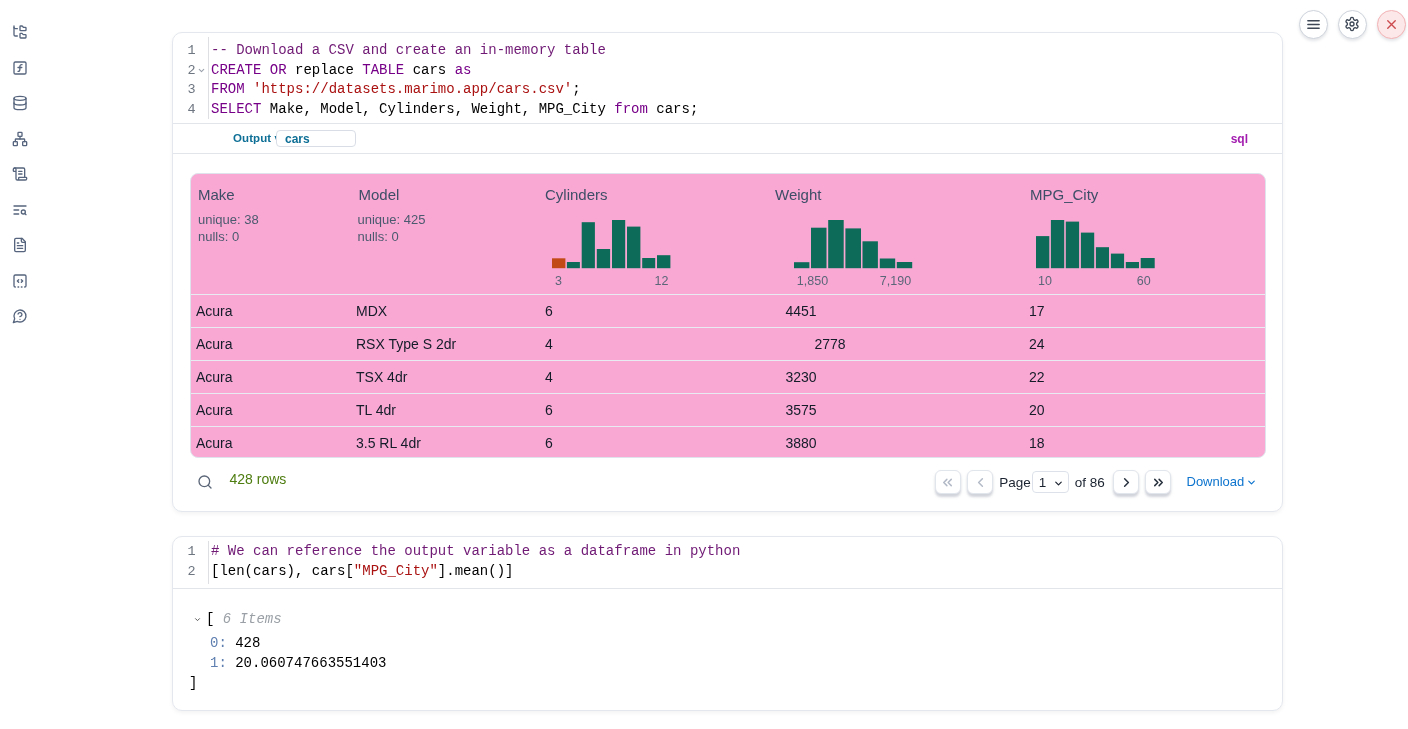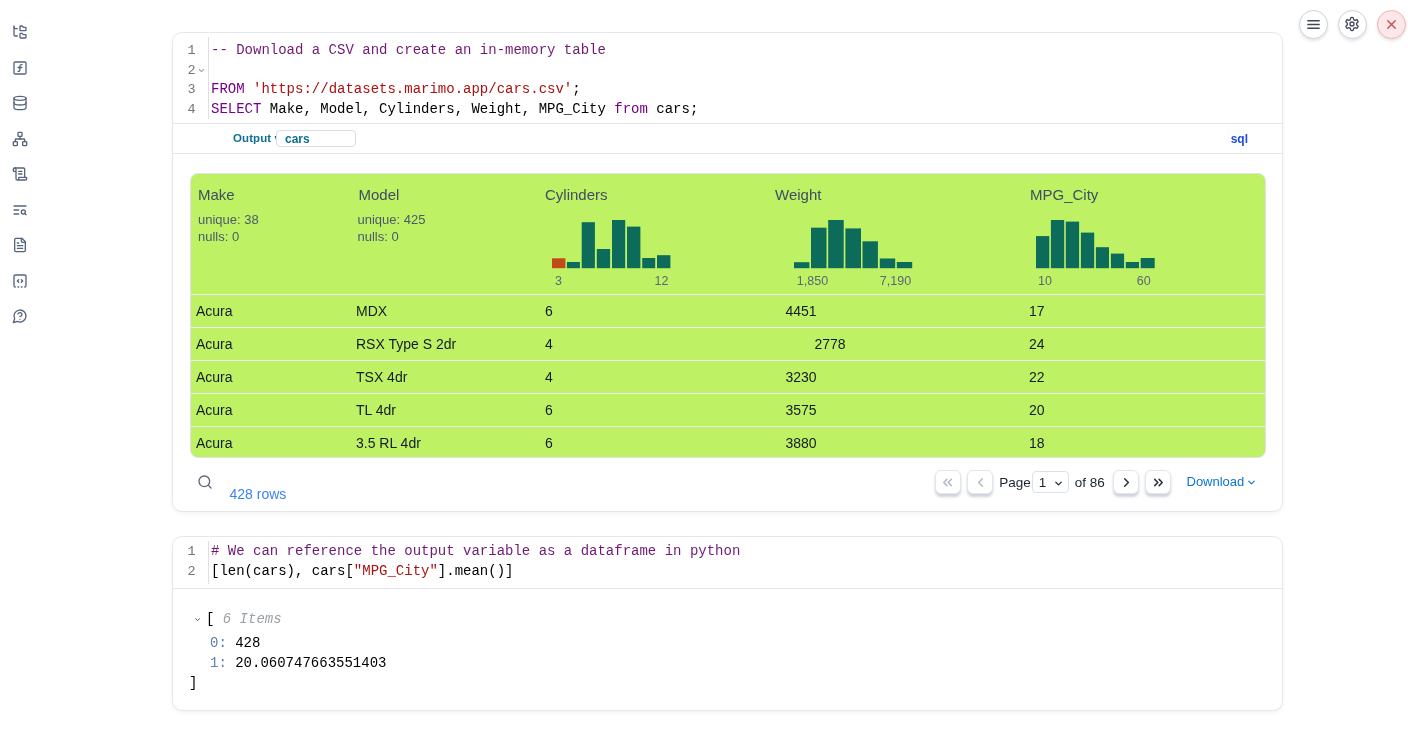--- a/index.html
+++ b/index.html
@@ -30,21 +30,21 @@
   .cm-kw { color:#770088; }
   .cm-str { color:#aa1111; }
   .cm-com { color:#701a75; }
 
   
   .ovlabel { font-weight:bold; font-size:11.5px; color:#0e6f96; letter-spacing:0.1px; }
   .ovinput { position:absolute; border:1px solid #d9dee6; border-radius:4px;
     background:#fff; font-weight:bold; font-size:12px; color:#0e6f96; }
 
   
-  .tbox { position:absolute; border:1px solid #dfe4ec; border-radius:8px; background:#bef264; }
+  .tbox { position:absolute; border:1px solid #dfe4ec; border-radius:8px; background:#f9a8d4; }
   .th-name { font-size:15px; color:#3e4e66; }
   .th-stats { font-size:13px; color:#4b5a6e; line-height:16.5px; }
   .axis { font-size:12.5px; fill:#5b6678; }
   .trow { position:absolute; left:0; width:100%; border-top:1px solid #e8ecf2;
     font-size:14px; color:#131c28; }
   .trow span { position:absolute; top:50%; transform:translateY(-50%); }
 
   
   .pbtn { position:absolute; width:26px; height:24px; border:1px solid #e1e5ec;
     border-radius:6px; background:#fff; box-shadow:0 2.5px 2.5px rgba(120,130,150,.35);
@@ -135,27 +135,28 @@
   <div class="editor" style="height:91px; border-bottom:1px solid #e2e5ea;">
     <div class="gutline"></div>
     <div class="gutter-num" style="top:10px; width:22.5px;">1</div>
     <div class="gutter-num" style="top:29.5px; width:22.5px;">2</div>
     <div class="gutter-num" style="top:49px; width:22.5px;">3</div>
     <div class="gutter-num" style="top:68.5px; width:22.5px;">4</div>
     <svg style="position:absolute; left:24px; top:33px;" width="9" height="9" viewBox="0 0 24 24" fill="none" stroke="#99a0aa" stroke-width="2.8" stroke-linecap="round" stroke-linejoin="round">
         <path d="m6 9 6 6 6-6"></path>
       </svg>
     <div class="codeline" style="top:9px;"><span class="cm-com">-- Download a CSV and create an in-memory table</span></div>
+    <div class="codeline" style="top:28.5px;"><span class="cm-kw">CREATE OR</span> replace <span class="cm-kw">TABLE</span> cars <span class="cm-kw">as</span></div>
     <div class="codeline" style="top:48px;"><span class="cm-kw">FROM</span> <span class="cm-str">'https://datasets.marimo.app/cars.csv'</span>;</div>
     <div class="codeline" style="top:67.5px;"><span class="cm-kw">SELECT</span> Make, Model, Cylinders, Weight, MPG_City <span class="cm-kw">from</span> cars;</div>
   </div>
   <div style="position:relative; height:30px; border-bottom:1px solid #e2e5ea;">
     <span class="ovlabel" style="position:absolute; left:13px; top:8px;margin-left:47px;">Output variable:</span>
     <div class="ovinput" style="left:103px; top:5.5px; width:80px; height:17px; padding:1px 0 0 8px;">cars</div>
-    <span style="position:absolute; right:34px; top:7.5px; font-weight:bold; font-size:12px; color:#1d4ed8;">sql</span>
+    <span style="position:absolute; right:34px; top:7.5px; font-weight:bold; font-size:12px; color:#a21caf;">sql</span>
   </div>
 
   <div class="tbox" id="tablebox" style="left:17px; top:139.5px; width:1076px; height:285.5px;">
 
     <span class="abs th-name" style="left:7px; top:12px;">Make</span>
     <span class="abs th-name" style="left:167.5px; top:12px;">Model</span>
     <span class="abs th-name" style="left:354px; top:12px;">Cylinders</span>
     <span class="abs th-name" style="left:584px; top:12px;">Weight</span>
     <span class="abs th-name" style="left:839px; top:12px;">MPG_City</span>
 
@@ -239,21 +240,21 @@
         <span style="left:594.5px;">3880</span>
         <span style="left:838px;">18</span>
       </div>
   </div>
 
   <div id="tfooter" style="position:absolute; left:17px; top:437px; width:1076px; height:26px;">
     <svg class="abs" style="left:6.5px; top:3.5px;" width="16" height="16" viewBox="0 0 24 24" fill="none" stroke="#5b6678" stroke-width="2" stroke-linecap="round">
         <circle cx="11" cy="11" r="8"></circle>
         <path d="m21 21-4.3-4.3"></path>
       </svg>
-    <span class="abs" style="left:39.5px; top:16px; font-size:14px; color:#3b82f6;">428 rows</span>
+    <span class="abs" style="left:39.5px; top:1px; font-size:14px; color:#4d7c0f;">428 rows</span>
     <div class="pbtn" style="left:744.6px; top:0;">
         <svg width="15" height="15" viewBox="0 0 24 24" fill="none" stroke="#b3bac7" stroke-width="2.4" stroke-linecap="round" stroke-linejoin="round">
           <path d="m11 17-5-5 5-5"></path>
           <path d="m18 17-5-5 5-5"></path>
         </svg>
       </div>
     <div class="pbtn" style="left:777.3px; top:0;">
         <svg width="15" height="15" viewBox="0 0 24 24" fill="none" stroke="#b3bac7" stroke-width="2.4" stroke-linecap="round" stroke-linejoin="round">
           <path d="m15 18-6-6 6-6"></path>
         </svg>

